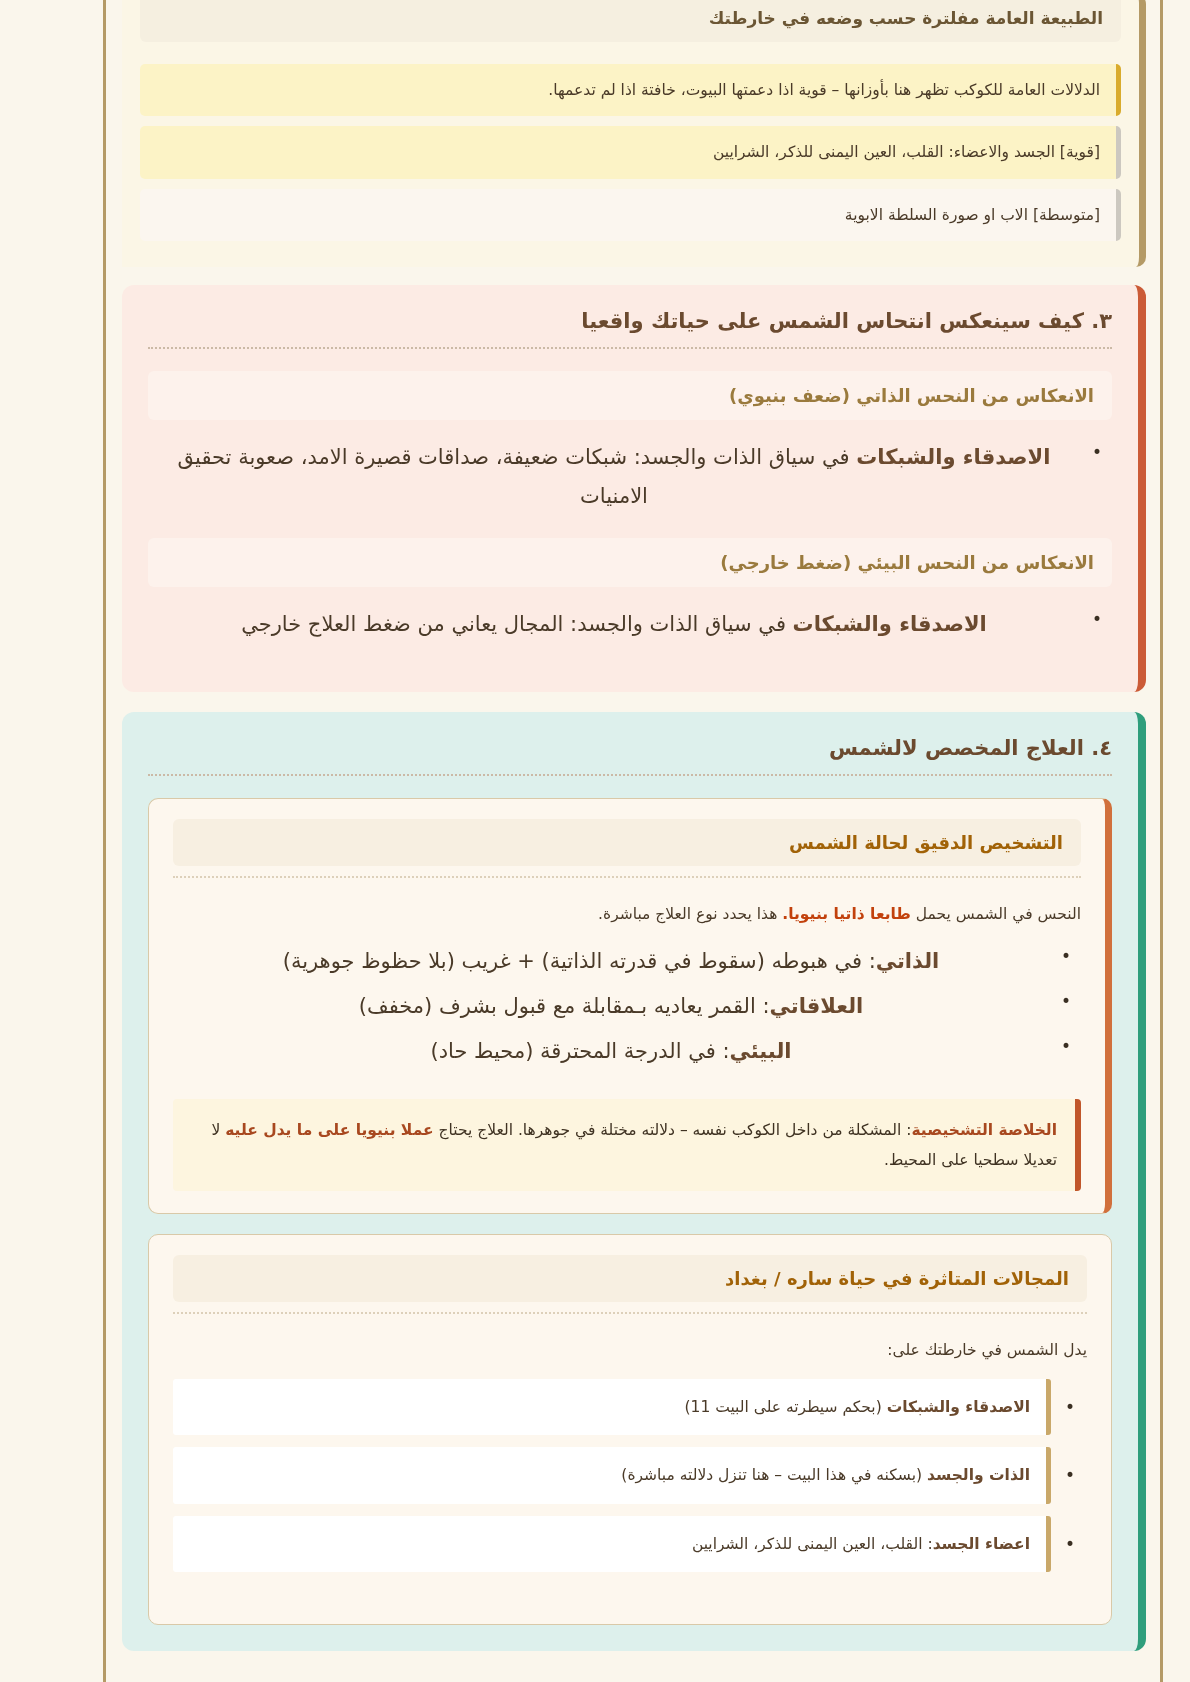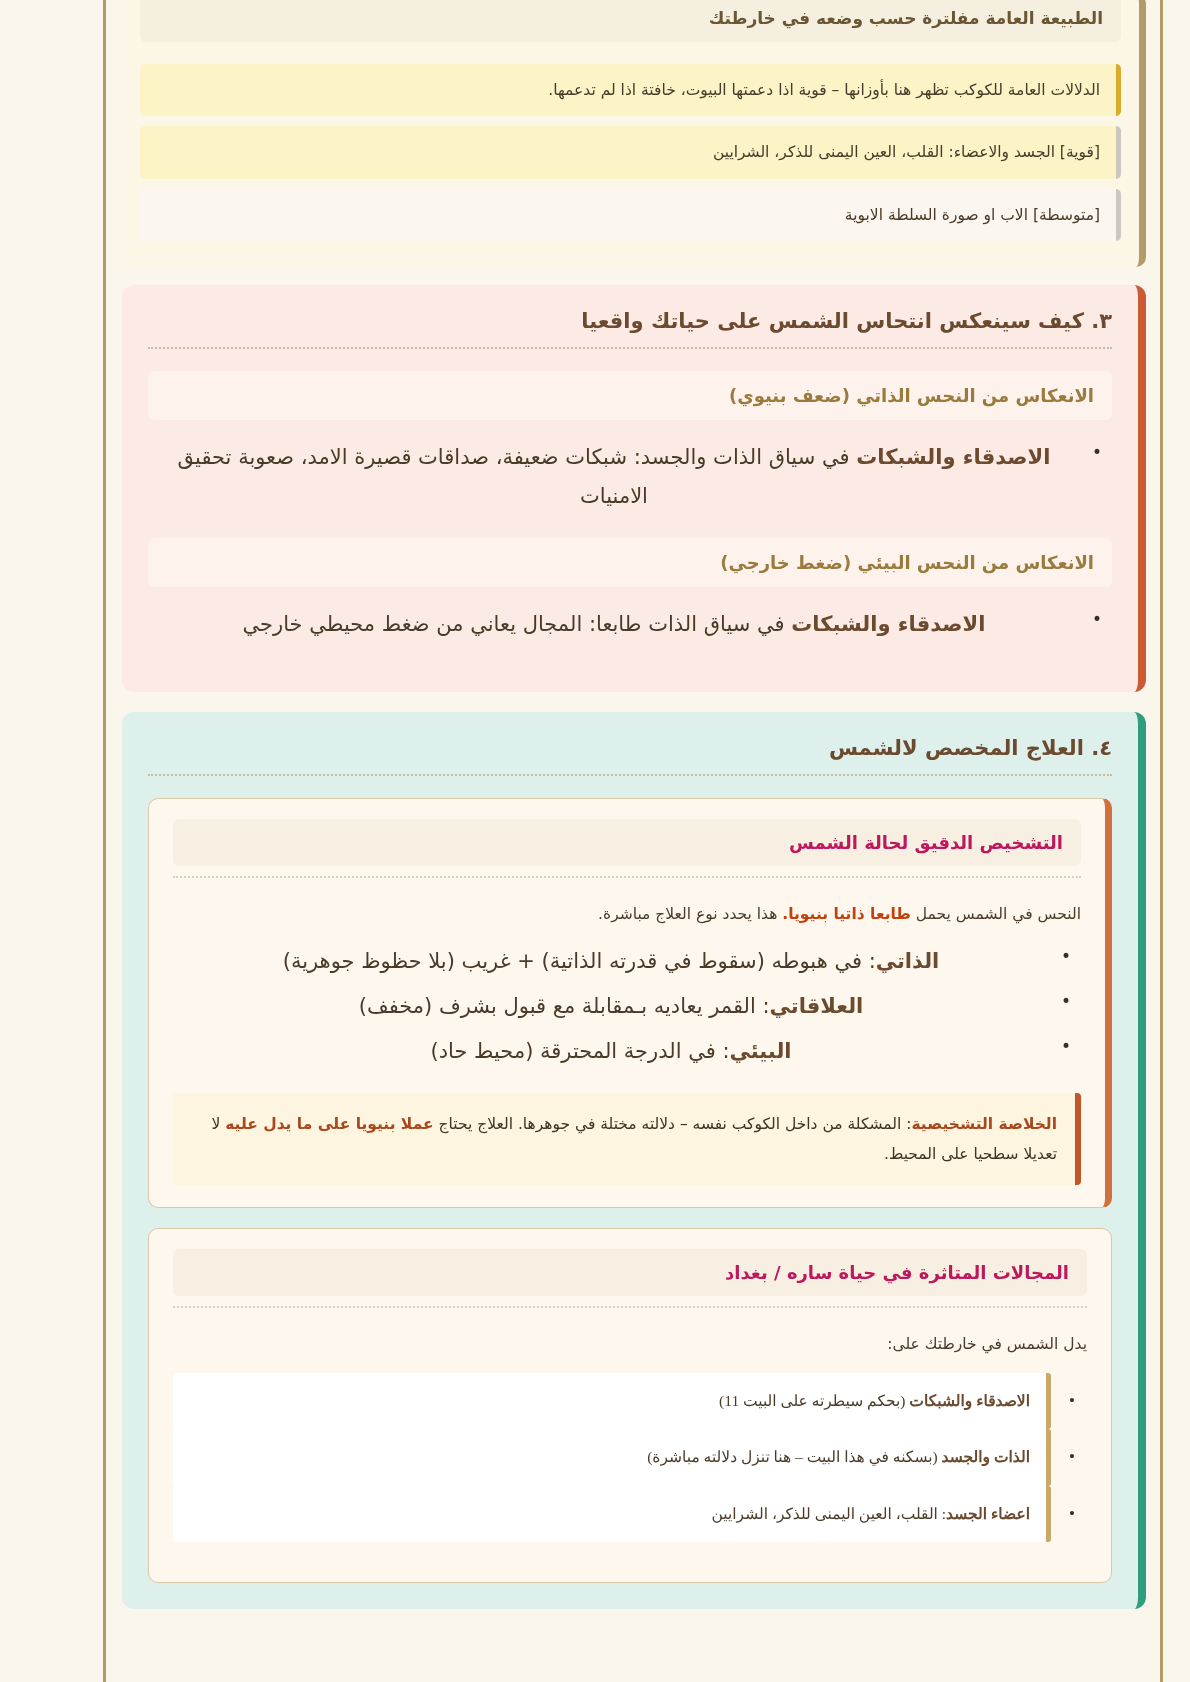--- a/index.html
+++ b/index.html
@@ -142,21 +142,21 @@
     padding:20px 24px 22px 24px;
     box-sizing:border-box;
     margin-bottom:20px;
   }
   .panel-head{
     background:#f7efe1;
     border-radius:6px;
     padding:13px 18px;
     font-size:18px;
     font-weight:bold;
-    color:#be185d;
+    color:#a16207;
     text-align:right;
     margin-bottom:4px;
   }
   .panel-divider{
     border:0;
     border-top:2px dotted #ddd0ba;
     margin:10px 0 22px 0;
   }
   .panel-lead{
     font-size:15.5px;
@@ -167,21 +167,21 @@
   .panel-lead .strong{font-weight:bold;color:#c2410c;}
 
   .callout{
     background:#fdf5df;
     border-right:6px solid #c0562a;
     border-radius:4px;
     padding:16px 18px;
     font-size:15.5px;
     line-height:1.95;
     text-align:right;
-    margin-top:22px;
+    margin-top:28px;
     color:#3f3222;
   }
   .callout .hl{font-weight:bold;color:#a8481f;}
 
   
   .panel-areas{
     background:#fdf7ee;
     border:1px solid #d9c9a8;
     border-right:1px solid #d9c9a8;
     border-radius:10px;
@@ -195,21 +195,21 @@
     margin:0 0 14px 0;
   }
   ul.boxlist{
     list-style:none;
     margin:0;
     padding:0 10px 0 0;
   }
   ul.boxlist>li{
     position:relative;
     padding-right:26px;
-    font-family:Liberation Serif, serif;
+    margin-bottom:12px;
   }
   ul.boxlist>li:before{
     content:"•";
     position:absolute;
     right:2px;
     top:18px;
     color:#3a2f22;
     font-size:17px;
   }
   .boxitem{
@@ -244,21 +244,21 @@
       <div class="sub-banner">الانعكاس من النحس الذاتي (ضعف بنيوي)</div>
       <ul class="bullets">
         <li>
           <span class="b">الاصدقاء والشبكات</span><span> في سياق الذات والجسد: شبكات ضعيفة، صداقات قصيرة الامد، صعوبة تحقيق الامنيات</span>
         </li>
       </ul>
 
       <div class="sub-banner">الانعكاس من النحس البيئي (ضغط خارجي)</div>
       <ul class="bullets">
         <li>
-          <span class="b">الاصدقاء والشبكات</span><span> في سياق الذات طابعا: المجال يعاني من ضغط محيطي خارجي</span>
+          <span class="b">الاصدقاء والشبكات</span><span> في سياق الذات والجسد: المجال يعاني من ضغط العلاج خارجي</span>
         </li>
       </ul>
     </section>
 
     <section class="section section-mint">
       <h2 class="section-title">٤. العلاج المخصص لالشمس</h2>
       <hr class="divider">
 
       <div class="panel">
         <div class="panel-head">التشخيص الدقيق لحالة الشمس</div>

